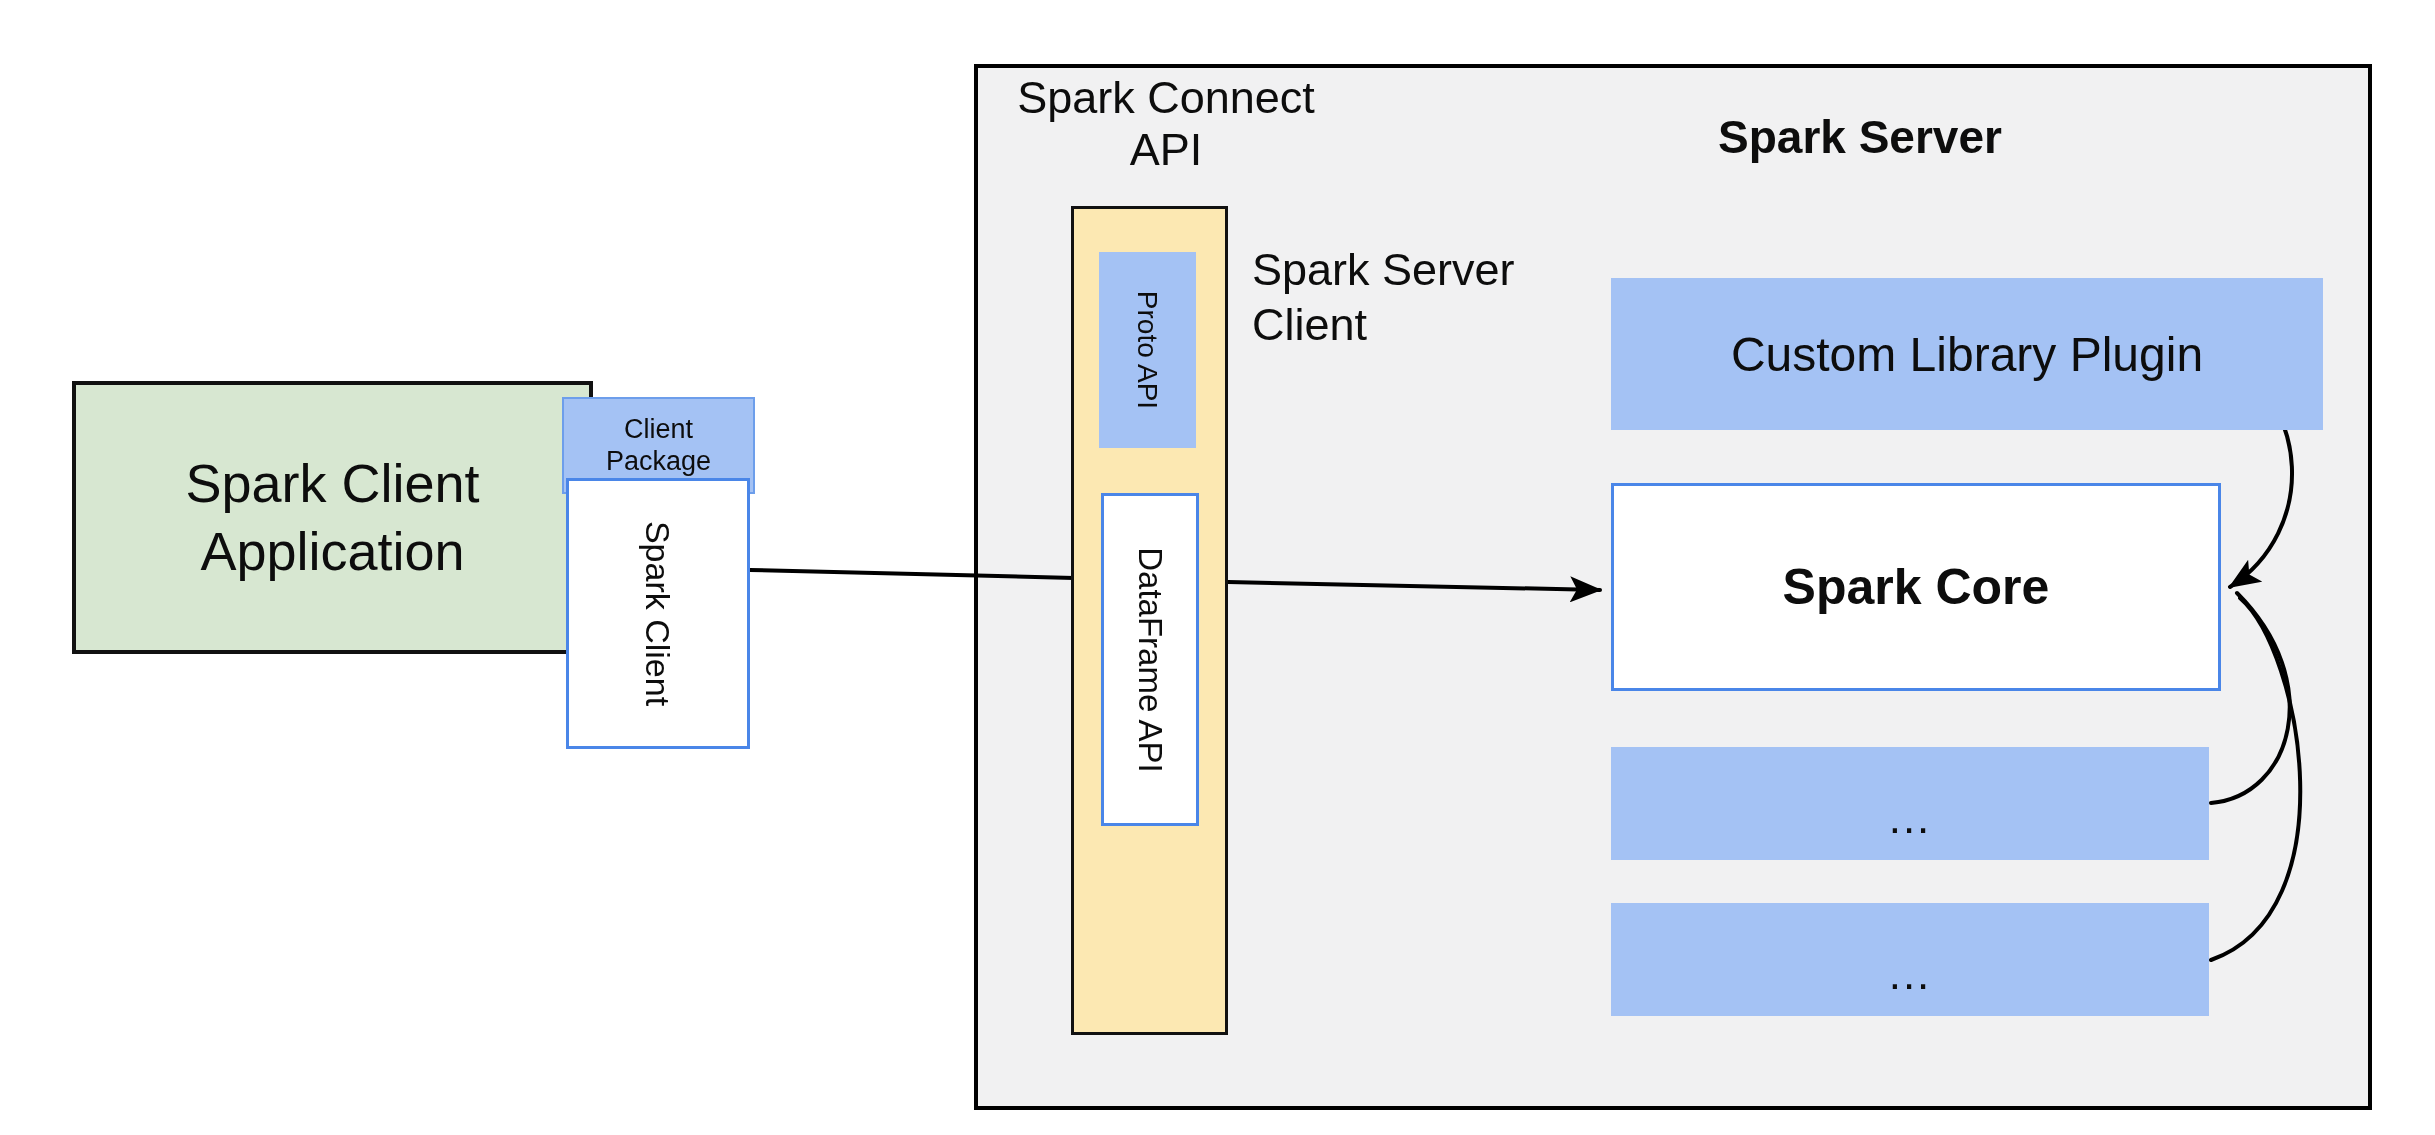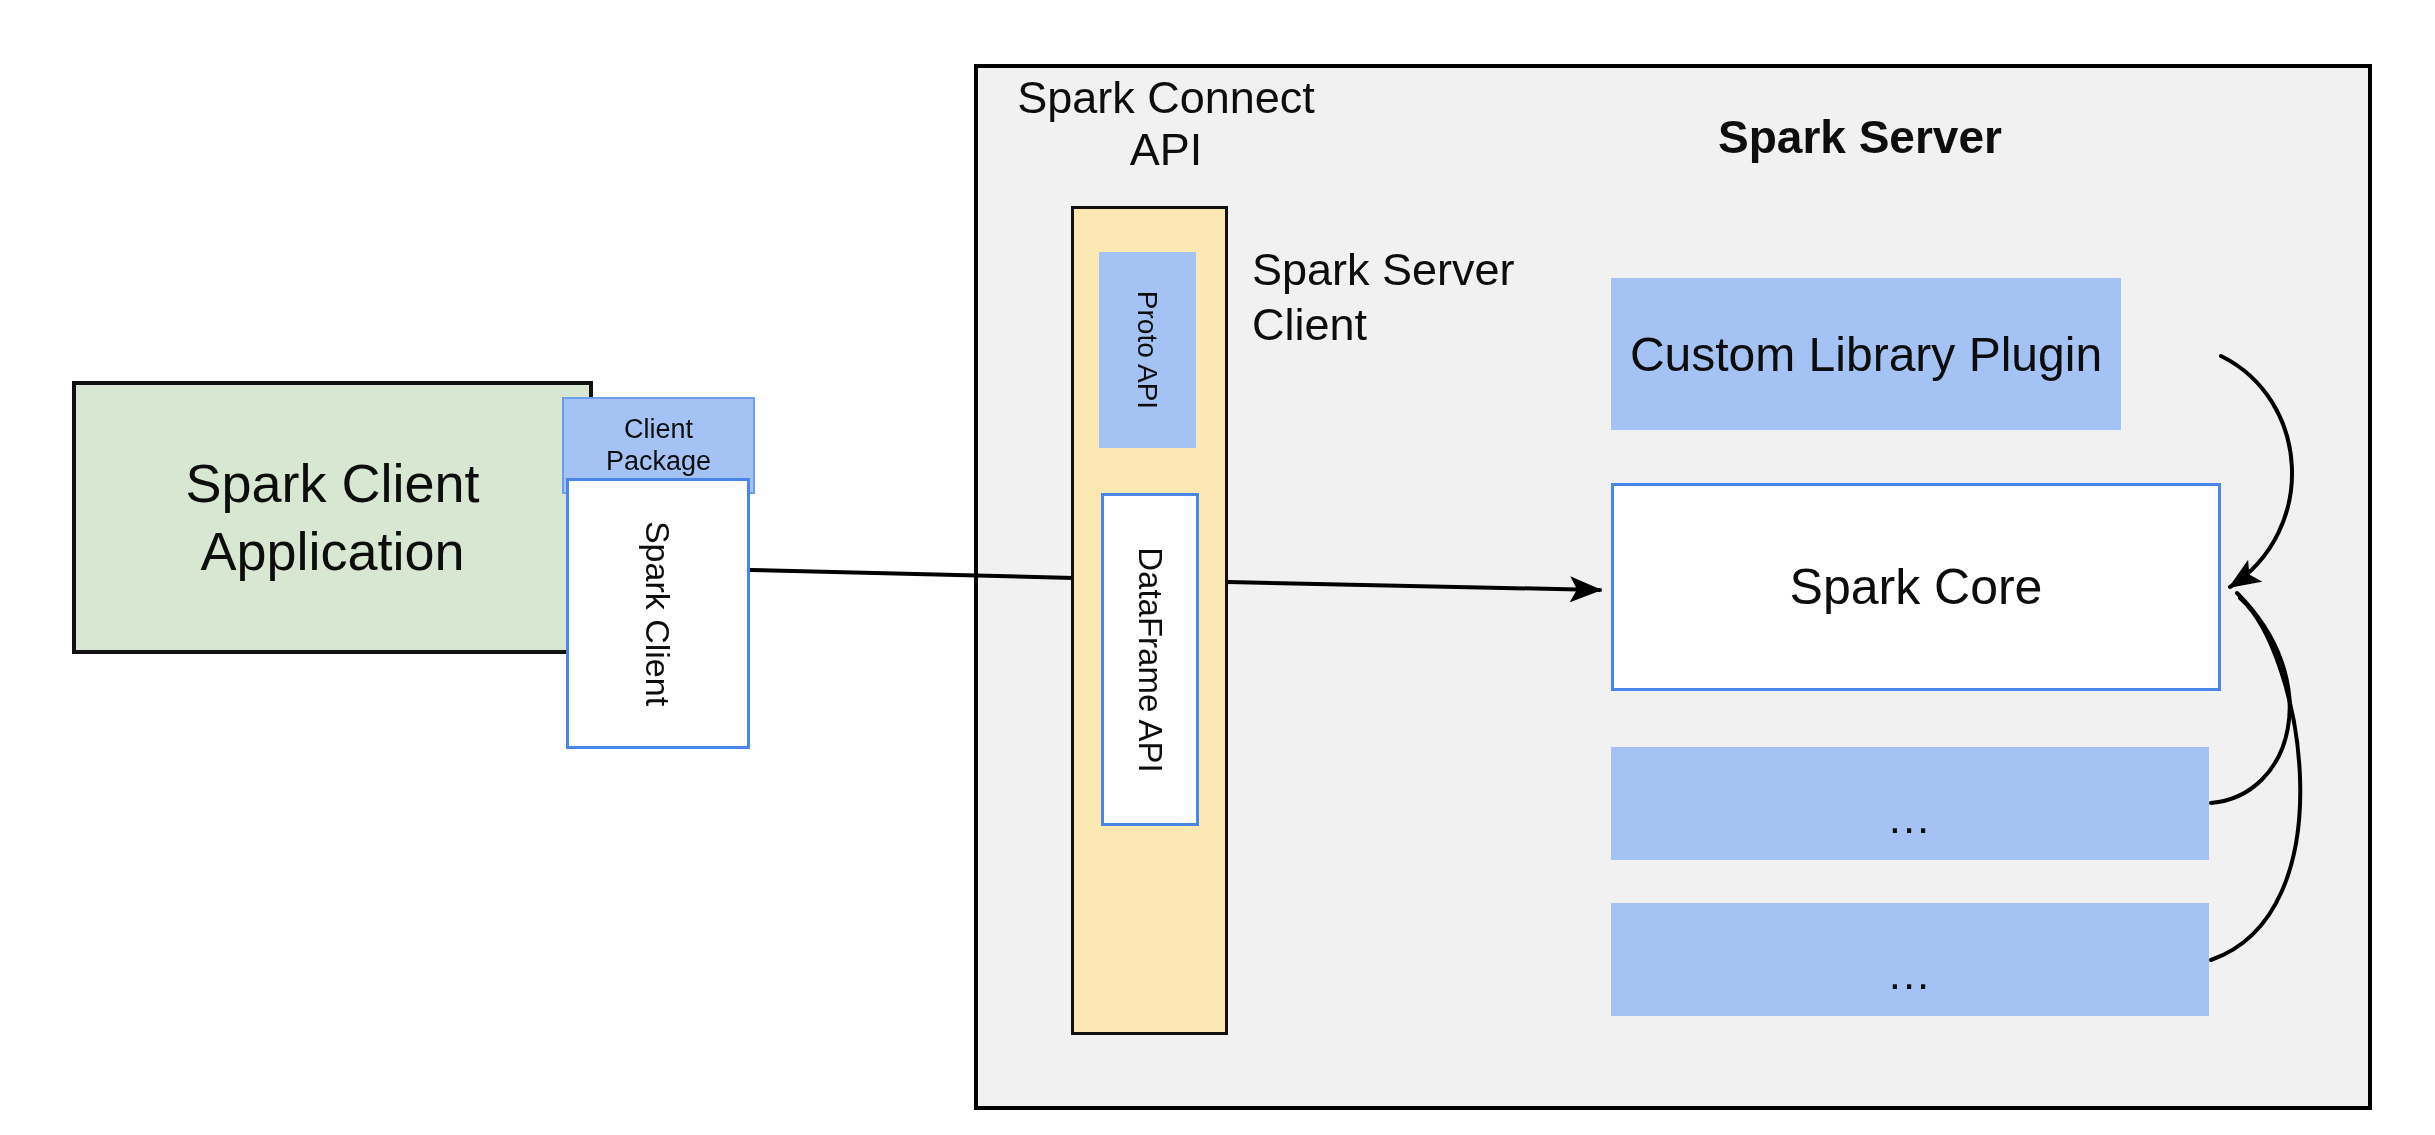--- a/index.html
+++ b/index.html
@@ -21,24 +21,24 @@
     z-index:4;display:flex;align-items:center;justify-content:center;text-align:center;
     font-size:27px;line-height:1.18;margin-top:16px;}
   .pkg-box .inner{width:130px;}
   .client-box{left:566px;top:478px;width:184px;height:271px;background:#ffffff;border:3px solid #4a86e8;
     z-index:4;display:flex;align-items:center;justify-content:center;}
   .yellow-box{left:1071px;top:206px;width:157px;height:829px;background:#fce8b2;border:3px solid #111;z-index:3;}
   .proto-box{left:1099px;top:252px;width:97px;height:196px;background:#a4c2f4;z-index:4;
     display:flex;align-items:center;justify-content:center;}
   .df-box{left:1101px;top:493px;width:98px;height:333px;background:#ffffff;border:3px solid #4a86e8;z-index:4;
     display:flex;align-items:center;justify-content:center;}
-  .plugin-box{left:1611px;top:278px;width:510px;height:152px;background:#a4c2f4;z-index:3;
+  .plugin-box{left:1611px;top:278px;width:712px;height:152px;background:#a4c2f4;z-index:3;
     display:flex;align-items:center;justify-content:center;font-size:48px;}
   .core-box{left:1611px;top:483px;width:610px;height:208px;background:#ffffff;border:3px solid #4a86e8;z-index:3;
-    display:flex;align-items:center;justify-content:center;font-size:50px;}
+    display:flex;align-items:center;justify-content:center;font-size:50px;font-weight:bold;}
   .slot-box{left:1611px;width:598px;height:113px;background:#a4c2f4;z-index:3;
     display:flex;align-items:center;justify-content:center;font-size:44px;letter-spacing:2px;}
   .slot-box span{transform:translateY(14px);}
   .slot1{top:747px;}
   .slot2{top:903px;}
   
   .vtext{transform:rotate(90deg);white-space:nowrap;display:block;}
   .client-box .vtext{font-size:34px;}
   .proto-box .vtext{font-size:28px;}
   .df-box .vtext{font-size:33px;}

